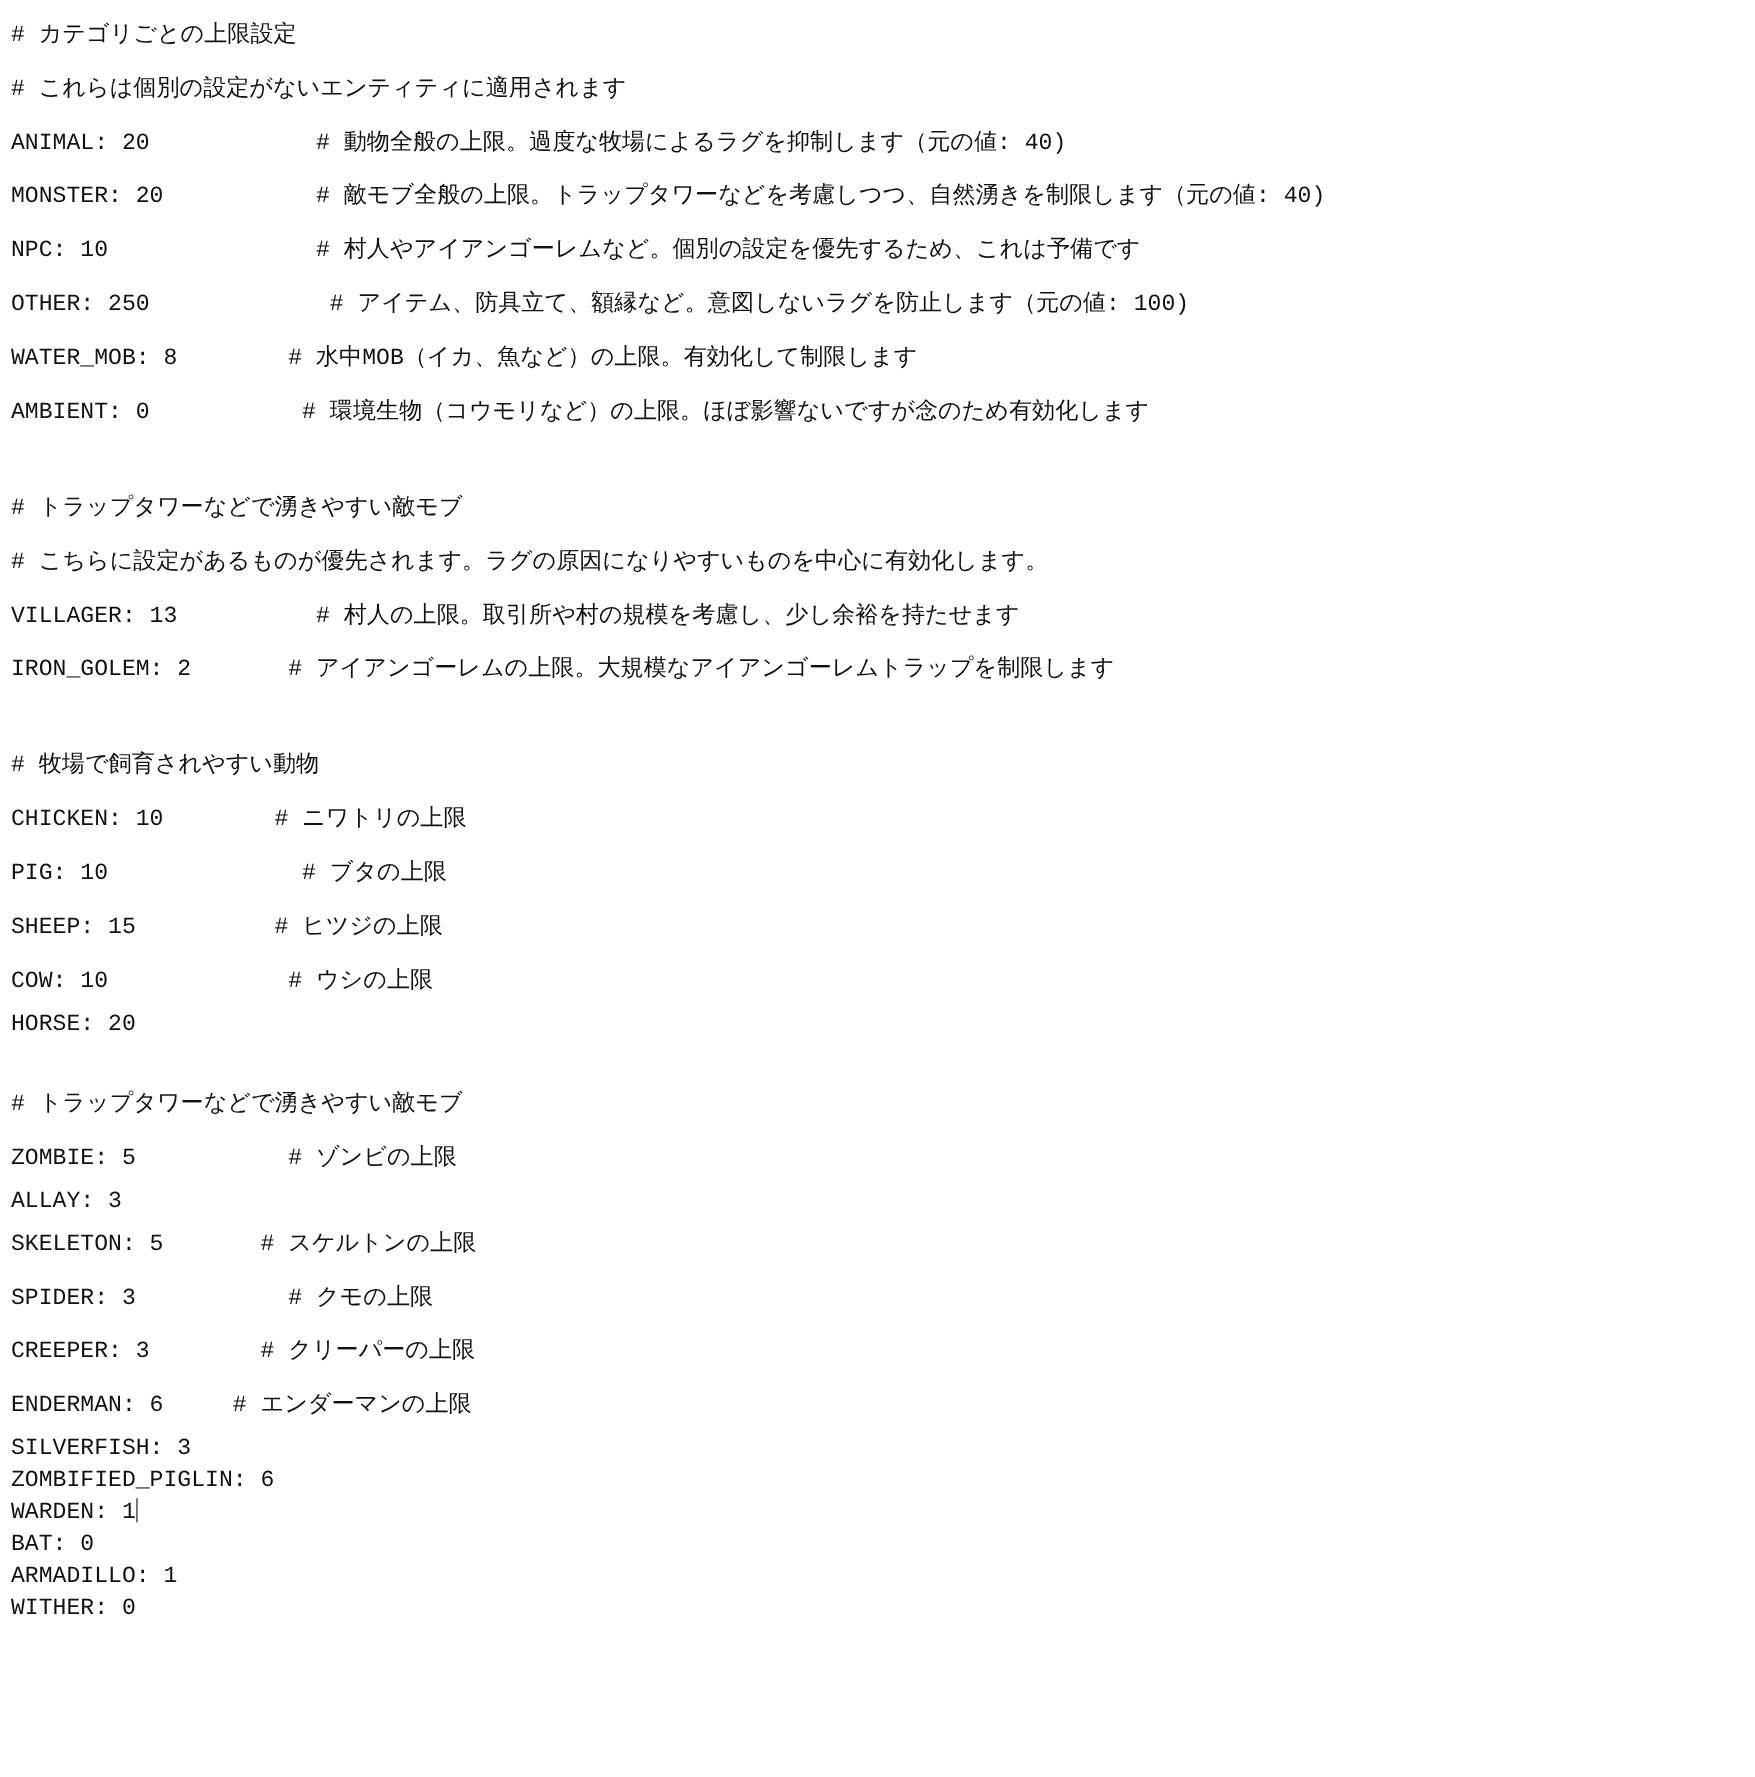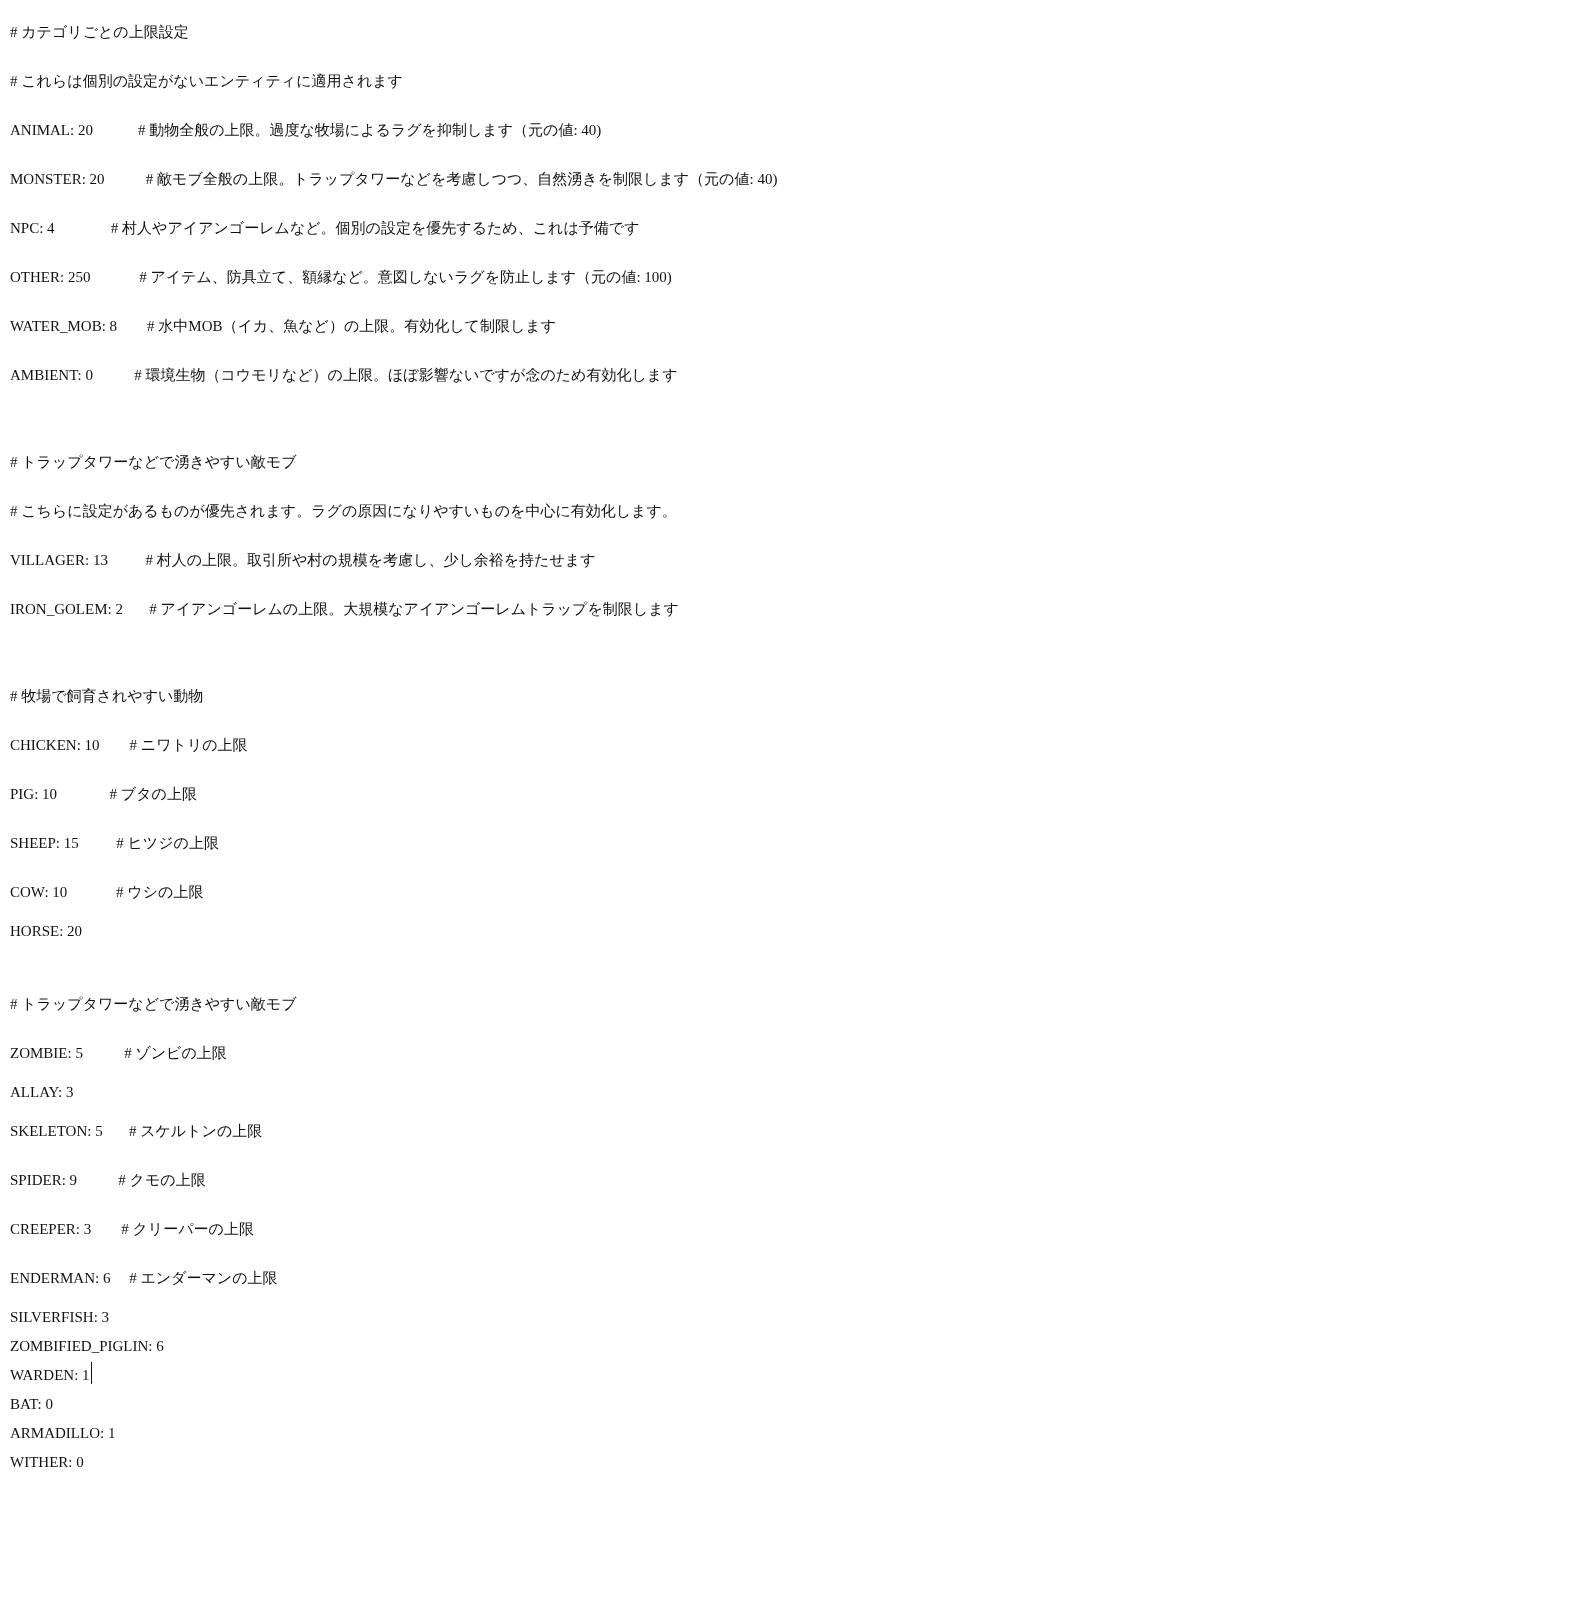--- a/index.html
+++ b/index.html
@@ -11,22 +11,22 @@
     width: 1595px;
     min-height: 1615px;
     font-family: "DejaVu Sans Mono", "Liberation Mono", monospace;
     color: #1a1a1a;
   }
   .config-doc {
     padding: 8px 0 0 0;
   }
   .line {
     white-space: pre;
-    font-family: Liberation Serif, serif;
-    font-size: 15px;
+    font-family: Liberation Mono, monospace;
+    font-size: 21px;
     line-height: 49px;
     height: 49px;
     padding-left: 10px;
     color: #111111;
     letter-spacing: 0px;
   }
   .line.tight {
     line-height: 29px;
     height: 29px;
   }
@@ -48,42 +48,42 @@
   }
 </style>
 </head>
 <body>
 
 <div class="config-doc">
     <div class="line"># カテゴリごとの上限設定</div>
     <div class="line"># これらは個別の設定がないエンティティに適用されます</div>
     <div class="line">ANIMAL: 20            # 動物全般の上限。過度な牧場によるラグを抑制します（元の値: 40)</div>
     <div class="line">MONSTER: 20           # 敵モブ全般の上限。トラップタワーなどを考慮しつつ、自然湧きを制限します（元の値: 40)</div>
-    <div class="line">NPC: 4               # 村人やアイアンゴーレムなど。個別の設定を優先するため、これは予備です</div>
+    <div class="line">NPC: 10               # 村人やアイアンゴーレムなど。個別の設定を優先するため、これは予備です</div>
     <div class="line">OTHER: 250             # アイテム、防具立て、額縁など。意図しないラグを防止します（元の値: 100)</div>
     <div class="line">WATER_MOB: 8        # 水中MOB（イカ、魚など）の上限。有効化して制限します</div>
     <div class="line">AMBIENT: 0           # 環境生物（コウモリなど）の上限。ほぼ影響ないですが念のため有効化します</div>
     <div class="line blank"></div>
     <div class="line"># トラップタワーなどで湧きやすい敵モブ</div>
     <div class="line"># こちらに設定があるものが優先されます。ラグの原因になりやすいものを中心に有効化します。</div>
     <div class="line">VILLAGER: 13          # 村人の上限。取引所や村の規模を考慮し、少し余裕を持たせます</div>
     <div class="line">IRON_GOLEM: 2       # アイアンゴーレムの上限。大規模なアイアンゴーレムトラップを制限します</div>
     <div class="line blank"></div>
     <div class="line"># 牧場で飼育されやすい動物</div>
     <div class="line">CHICKEN: 10        # ニワトリの上限</div>
     <div class="line">PIG: 10              # ブタの上限</div>
     <div class="line">SHEEP: 15          # ヒツジの上限</div>
     <div class="line">COW: 10             # ウシの上限</div>
     <div class="line tight">HORSE: 20</div>
     <div class="line blank small"></div>
     <div class="line"># トラップタワーなどで湧きやすい敵モブ</div>
     <div class="line">ZOMBIE: 5           # ゾンビの上限</div>
     <div class="line tight">ALLAY: 3</div>
     <div class="line">SKELETON: 5       # スケルトンの上限</div>
-    <div class="line">SPIDER: 9           # クモの上限</div>
+    <div class="line">SPIDER: 3           # クモの上限</div>
     <div class="line">CREEPER: 3        # クリーパーの上限</div>
     <div class="line">ENDERMAN: 6     # エンダーマンの上限</div>
     <div class="line tight">SILVERFISH: 3</div>
     <div class="line tight">ZOMBIFIED_PIGLIN: 6</div>
     <div class="line tight"><span>WARDEN: 1</span><span class="caret"></span></div>
     <div class="line tight">BAT: 0</div>
     <div class="line tight">ARMADILLO: 1</div>
     <div class="line tight">WITHER: 0</div>
   </div>
 

